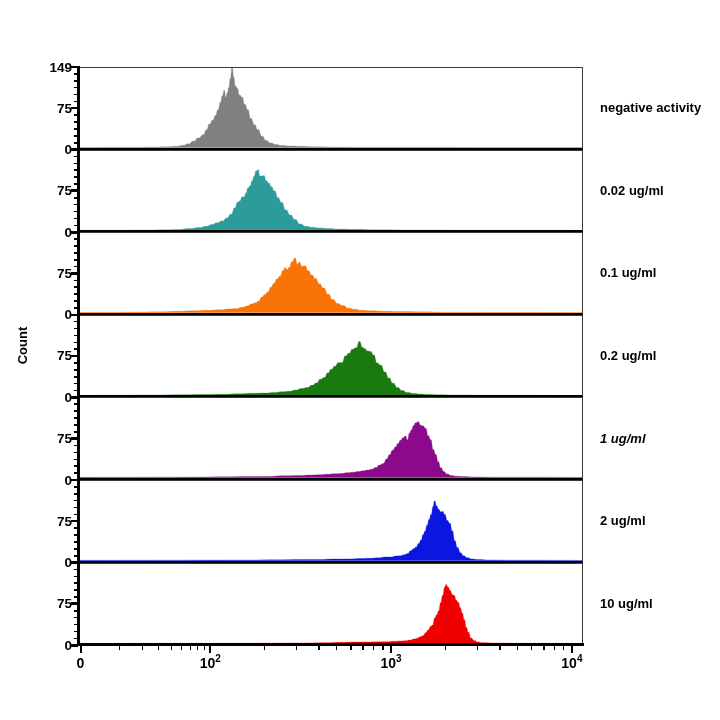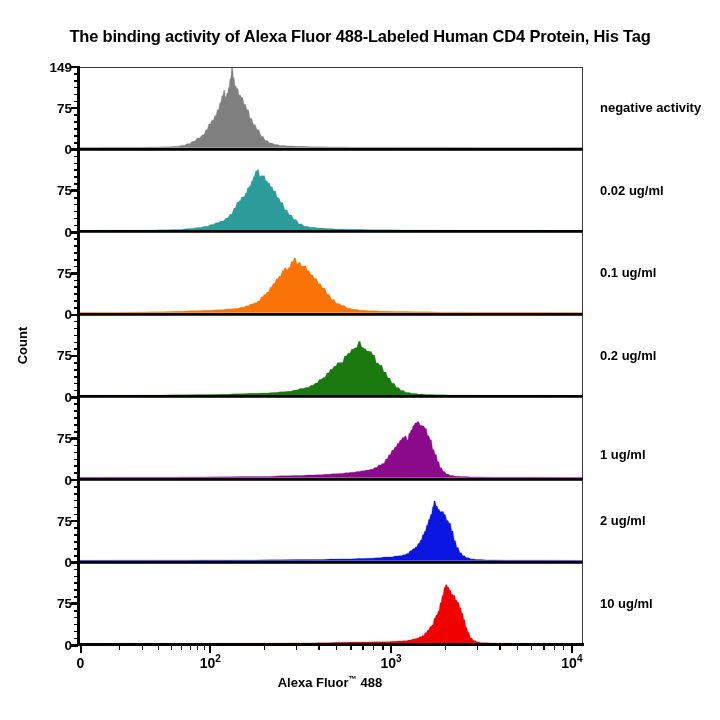--- a/index.html
+++ b/index.html
@@ -178,21 +178,20 @@
     font-weight: bold;
     font-family: "Liberation Sans", sans-serif;
     white-space: nowrap;
   }
 </style>
 </head>
 <body>
 
 <div id="figure">
 
-  <div id="chart-title">The binding activity of Alexa Fluor 488-Labeled Human CD4 Protein, His Tag</div>
 
   <div id="plot-stack">
       <div class="panel first" style="top: 0px;">
         <svg viewBox="0 0 1000 1000" preserveAspectRatio="none">
           <rect x="0" y="994" width="1000" height="6" fill="#808080" opacity="0.55"></rect>
           <path d="M 0 1000 L 0.00 997.39 L 25.00 997.39 L 50.00 996.15 L 75.00 996.15 L 100.00 994.91 L 120.00 994.91 L 140.00 993.17 L 155.00 993.17 L 170.00 989.87 L 180.00 989.87 L 190.00 981.75 L 197.50 981.75 L 205.00 969.57 L 210.00 969.57 L 215.00 952.33 L 220.00 952.33 L 225.00 921.33 L 230.00 921.33 L 235.00 878.16 L 240.00 878.16 L 245.00 839.20 L 248.50 839.20 L 252.00 774.43 L 255.00 774.43 L 258.00 704.13 L 261.00 704.13 L 264.00 655.90 L 267.00 655.90 L 270.00 597.66 L 272.50 597.66 L 275.00 523.51 L 277.50 523.51 L 280.00 433.56 L 282.00 433.56 L 284.00 349.78 L 286.00 349.78 L 288.00 280.42 L 289.50 280.42 L 291.00 367.60 L 292.50 367.60 L 294.00 312.67 L 295.50 312.67 L 297.00 247.44 L 298.50 247.44 L 300.00 132.15 L 301.75 132.15 L 303.50 -10.09 L 305.25 -10.09 L 307.00 120.15 L 308.50 120.15 L 310.00 225.21 L 312.00 225.21 L 314.00 258.41 L 316.00 258.41 L 318.00 339.92 L 320.50 339.92 L 323.00 367.72 L 325.50 367.72 L 328.00 455.59 L 331.00 455.59 L 334.00 523.46 L 337.00 523.46 L 340.00 633.46 L 343.50 633.46 L 347.00 712.46 L 350.50 712.46 L 354.00 774.58 L 358.00 774.58 L 362.00 857.77 L 366.00 857.77 L 370.00 911.25 L 374.50 911.25 L 379.00 942.70 L 384.00 942.70 L 389.00 959.96 L 394.50 959.96 L 400.00 972.21 L 407.50 972.21 L 415.00 979.76 L 425.00 979.76 L 435.00 984.36 L 447.50 984.36 L 460.00 989.73 L 480.00 989.73 L 500.00 993.08 L 525.00 993.08 L 550.00 995.14 L 600.00 995.14 L 650.00 996.52 L 725.00 996.52 L 800.00 997.85 L 900.00 997.85 L 1000.00 998.66 L 1000 1000 Z" fill="#808080" stroke="#808080" stroke-width="1"></path>
         </svg>
       </div>
       <div class="panel" style="top: 82.6px;">
         <svg viewBox="0 0 1000 1000" preserveAspectRatio="none">
@@ -390,25 +389,24 @@
       <div class="x-tick-minor" style="left: 543.185px;"></div>
       <div class="x-tick-minor" style="left: 553.67px;"></div>
       <div class="x-tick-minor" style="left: 562.918px;"></div>
     </div>
   <div id="x-axis-labels">
       <div class="x-label" style="left: 80.525px;">0</div>
       <div class="x-label" style="left: 210.31px;">10<sup>2</sup></div>
       <div class="x-label" style="left: 391.1px;">10<sup>3</sup></div>
       <div class="x-label" style="left: 571.89px;">10<sup>4</sup></div>
     </div>
-  <div id="x-axis-title">Alexa Fluor<span class="tm">™</span> 488</div>
 
   <div id="row-labels">
       <div class="row-label" style="top: 100.04px;">negative activity</div>
       <div class="row-label" style="top: 182.64px;">0.02 ug/ml</div>
       <div class="row-label" style="top: 265.24px;">0.1 ug/ml</div>
       <div class="row-label" style="top: 347.84px;">0.2 ug/ml</div>
-      <div class="row-label" style="top: 447px;">1 ug/ml</div>
+      <div class="row-label" style="top: 431px; font-style: italic;">1 ug/ml</div>
       <div class="row-label" style="top: 513.04px;">2 ug/ml</div>
       <div class="row-label" style="top: 595.64px;">10 ug/ml</div>
     </div>
 
 </div>
 
 </body></html>

